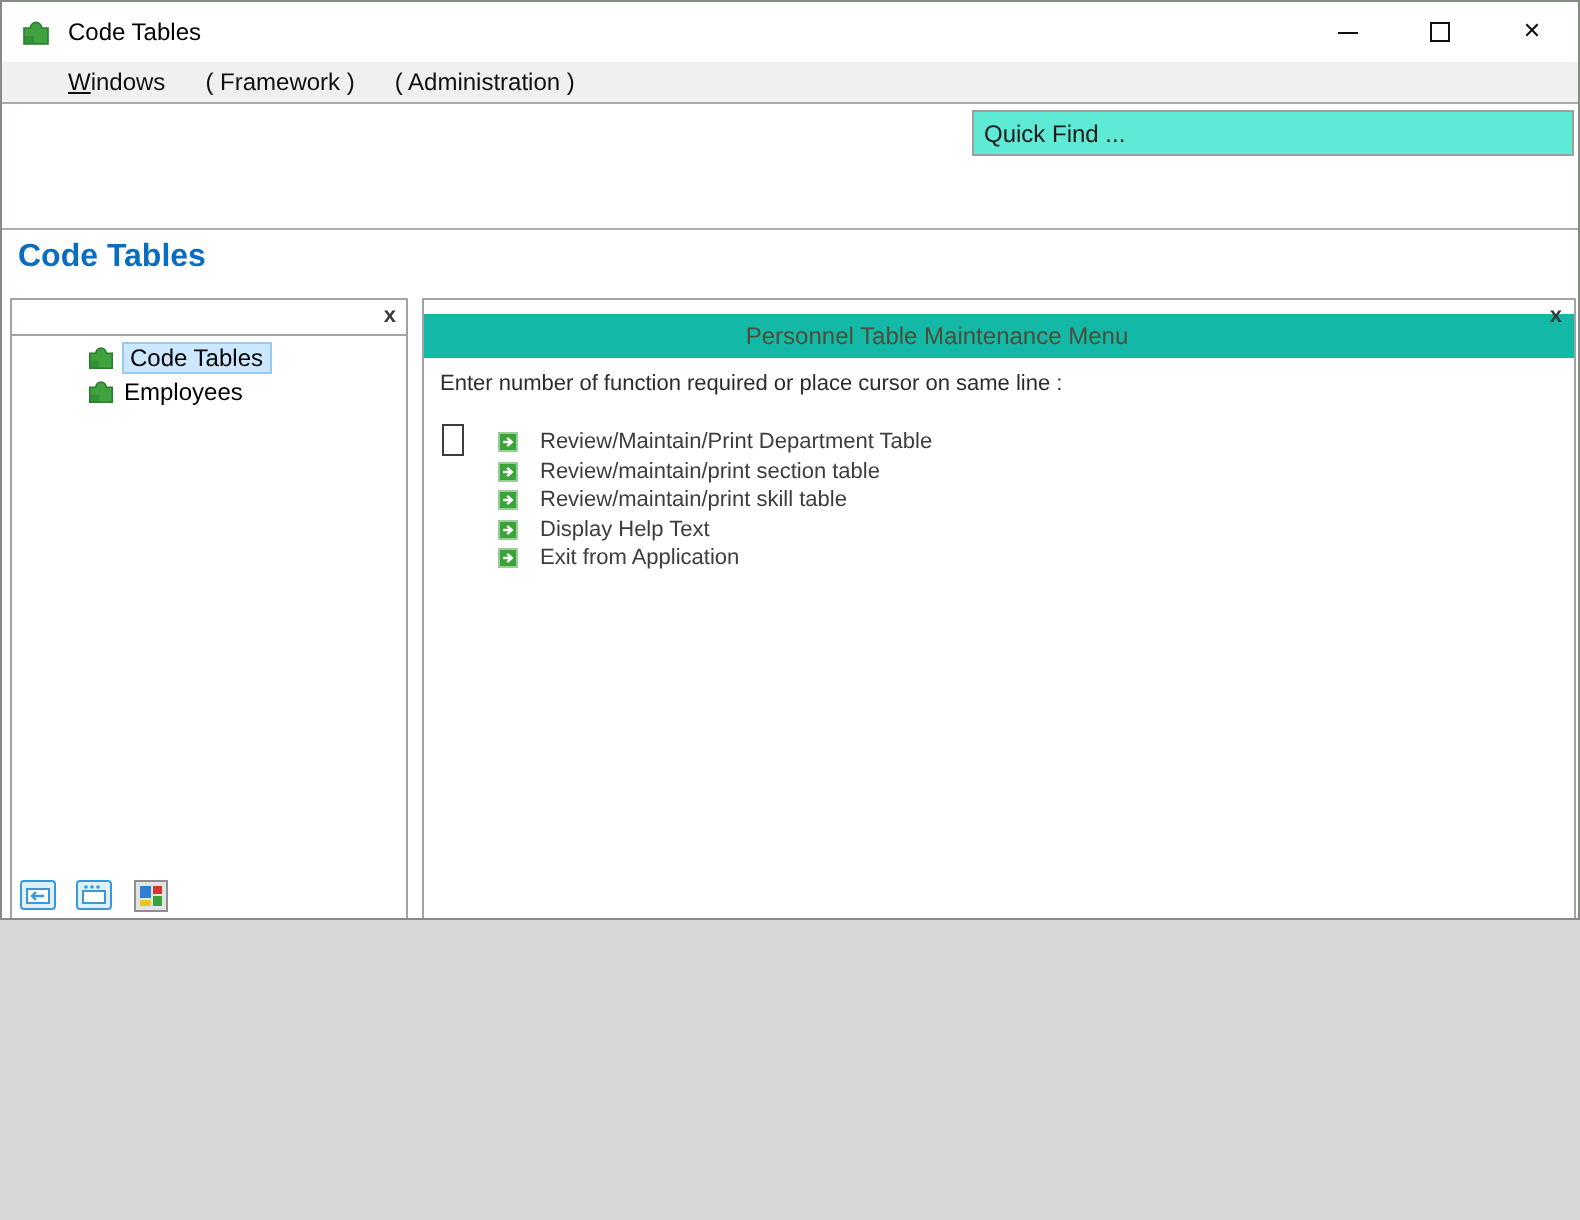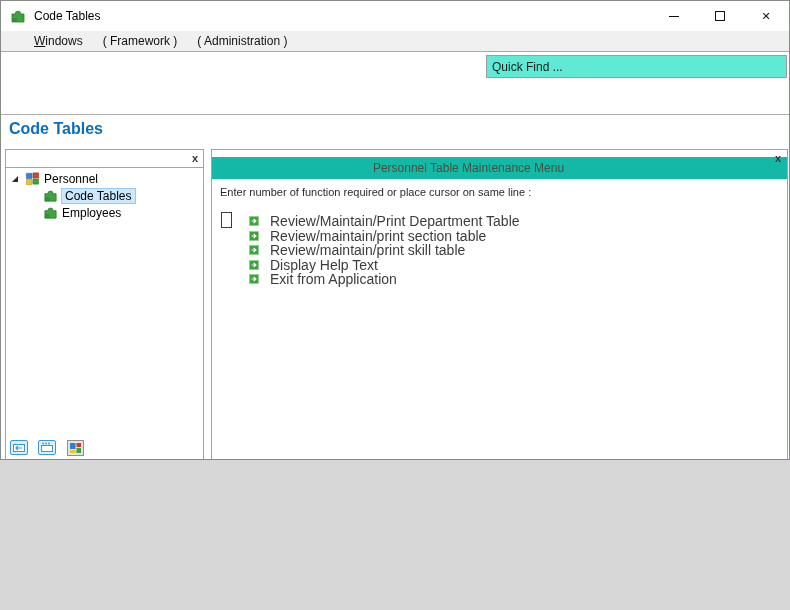--- a/index.html
+++ b/index.html
@@ -51,21 +51,21 @@
   .content-title{display:flex;align-items:center;margin:18px 0 0 8px;height:16px;}
   .content-title .node-icon{margin-right:7px;}
   .content-title-label{font-size:12px;font-weight:bold;color:#0b6dbf;}
   .banner{margin-top:7px;height:22px;background:#14b8a6;color:#4b4e3a;font-size:12px;line-height:22px;text-align:center;padding-right:62px;overflow:hidden;}
   .prompt{margin:7px 0 0 8px;font-size:11px;color:#2b2b2b;line-height:12px;}
   .menu-area{position:relative;margin-top:14px;}
   .mini-input{position:absolute;left:9px;top:0;width:11px;height:16px;border:1px solid #3c3c3c;background:#fff;font-size:10px;padding:0 1px;font-family:"Liberation Mono",monospace;}
   .menu-rows{padding-left:37px;padding-top:2px;}
   .menu-row{display:flex;align-items:center;height:14.5px;cursor:default;}
   .go-icon{width:10px;height:10px;flex:0 0 auto;}
-  .menu-label{margin-left:11px;font-size:14px;color:#3c3c3c;white-space:nowrap;}
+  .menu-label{margin-left:11px;font-size:11px;color:#3c3c3c;white-space:nowrap;}
 
   
   .status-bar{position:absolute;left:0;bottom:1px;height:21px;display:flex;align-items:center;}
   .status-btn{margin-left:8px;width:20px;height:17px;display:flex;align-items:center;justify-content:center;cursor:default;}
   .status-btn svg{display:block;}
 </style>
 </head>
 <body>
 
 <div class="window">
@@ -107,32 +107,20 @@
 
   <div class="page-heading">
     <span>Code Tables</span>
   </div>
 
   <div class="tree-panel">
     <div class="tree-head">
       <span class="panel-close">x</span>
     </div>
     <div class="tree">
-      <div class="tree-row root">
-        <svg class="expander" viewBox="0 0 8 8">
-            <path d="M7 1 V7 H1 Z" fill="#2b2b2b"></path>
-          </svg>
-        <svg class="node-icon" viewBox="0 0 16 16">
-          <path d="M1.5 2.5 H7.5 V8 H1.5 Z" fill="#3f7fd2" stroke="#2a5ea6" stroke-width="0.6"></path>
-          <path d="M8.5 2 H14.5 V7.5 H8.5 Z" fill="#d0452c" stroke="#9c2f1c" stroke-width="0.6"></path>
-          <path d="M1.5 9 H7.5 V14.5 H1.5 Z" fill="#e8c52c" stroke="#b2921a" stroke-width="0.6"></path>
-          <path d="M8.5 8.5 H14.5 V14 H8.5 Z" fill="#3fa23f" stroke="#2c7b2c" stroke-width="0.6"></path>
-        </svg>
-        <span class="node-label">Personnel</span>
-      </div>
       <div class="tree-row child">
         <svg class="node-icon" viewBox="0 0 16 16">
           <path d="M2 6 H5.2 A2.4 2.4 0 1 1 10.8 6 H14 V14 H2 Z" fill="#3fa23f" stroke="#2c7b2c" stroke-width="0.8"></path>
           <path d="M2 10 H7 V14 H2 Z" fill="#2e8430" opacity="0.55"></path>
         </svg>
         <span class="node-label selected">Code Tables</span>
       </div>
       <div class="tree-row child">
         <svg class="node-icon" viewBox="0 0 16 16">
           <path d="M2 6 H5.2 A2.4 2.4 0 1 1 10.8 6 H14 V14 H2 Z" fill="#3fa23f" stroke="#2c7b2c" stroke-width="0.8"></path>

